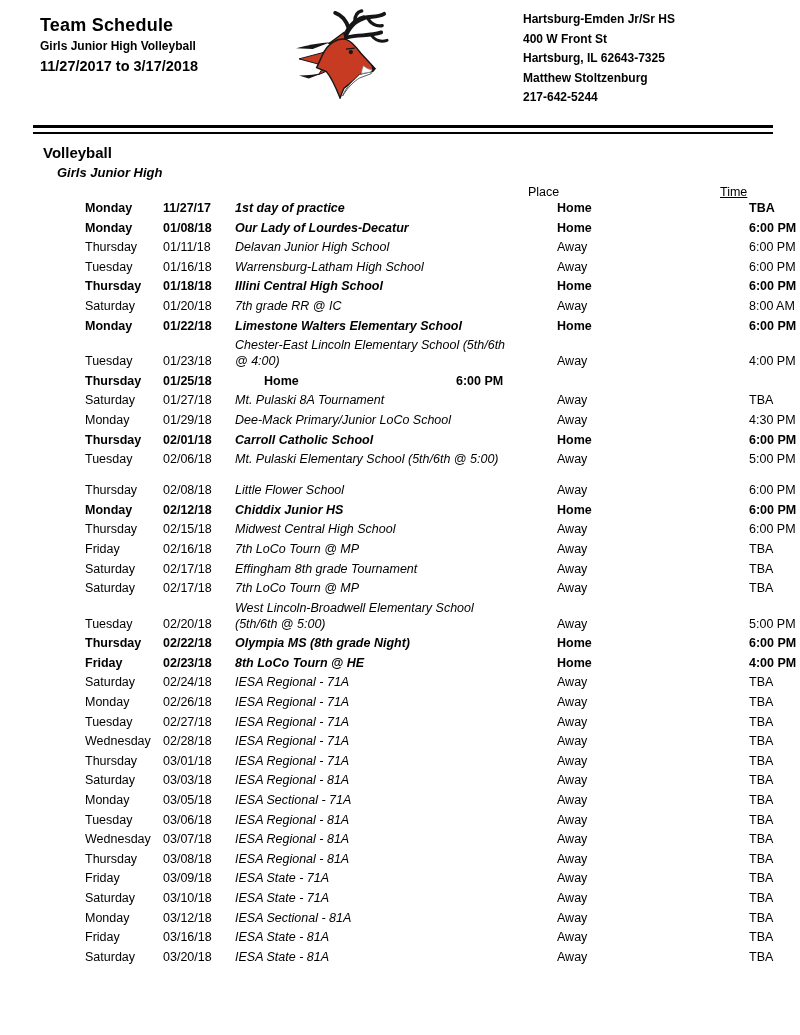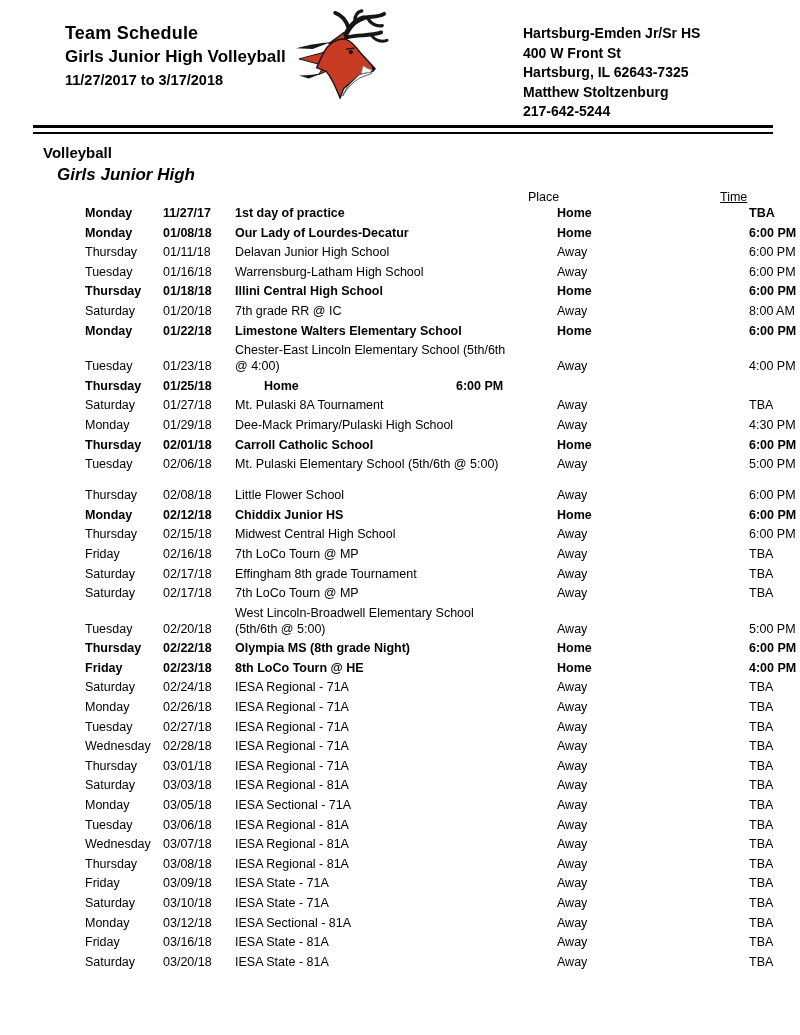--- a/index.html
+++ b/index.html
@@ -5,46 +5,46 @@
   html,body{margin:0;padding:0;}
   body{
     width:800px;height:1035px;background:#ffffff;color:#000;
     font-family:"Liberation Sans","DejaVu Sans",sans-serif;
     -webkit-font-smoothing:antialiased;overflow:hidden;
   }
   .page{position:relative;width:800px;height:1035px;}
 
   
   .header{position:relative;height:125px;}
-  .header-left{position:absolute;left:40px;top:23px;margin-left:25px;}
+  .header-left{position:absolute;left:40px;top:15px;}
   .h-title{font-size:18px;font-weight:bold;letter-spacing:.2px;}
-  .h-sub{font-size:17px;font-weight:bold;margin-top:3px;}
+  .h-sub{font-size:12px;font-weight:bold;margin-top:3px;}
   .h-range{font-size:14.5px;font-weight:bold;margin-top:5px;}
   .header-logo{position:absolute;left:294px;top:9px;width:100px;height:90px;}
-  .header-right{position:absolute;left:523px;top:24px;font-size:14px;font-weight:bold;line-height:19.5px;}
+  .header-right{position:absolute;left:523px;top:10px;font-size:12px;font-weight:bold;line-height:19.5px;}
 
   .double-rule{margin-left:33px;width:740px;height:4px;
     border-top:3px solid #000;border-bottom:2px solid #000;}
 
   
   .sport-title{margin:10px 16px 0 43px;font-size:15px;font-weight:bold;}
-  .team-title{margin:4px 0 0 57px;font-size:17px;font-weight:bold;font-style:italic;}
+  .team-title{margin:4px 0 0 57px;font-size:13px;font-weight:bold;font-style:italic;}
 
   
   .schedule{margin:6px 0 0 85px;width:705px;font-size:12.5px;}
   .hrow{display:flex;line-height:13px;margin-bottom:1px;}
   .h-spacer{width:443px;flex:none;}
   .h-place{width:192px;flex:none;}
   .h-time{width:70px;flex:none;text-decoration:underline;}
   .row{display:flex;align-items:flex-end;line-height:16px;margin-bottom:3.6px;}
   .row.home{font-weight:bold;}
   .row.gap{margin-top:15px;}
   .c-day{width:78px;flex:none;}
   .c-date{width:72px;flex:none;}
-  .c-event{width:293px;flex:none;box-sizing:border-box;padding-right:12px;}
+  .c-event{width:293px;flex:none;box-sizing:border-box;padding-right:12px;font-style:italic;}
   .c-place{width:192px;flex:none;margin-left:29px;}
   .c-time{width:70px;flex:none;}
 </style>
 </head>
 <body>
 
 <div class="page">
 
   <div class="header">
     <div class="header-left">
@@ -182,21 +182,21 @@
     <div class="c-day">Saturday</div>
     <div class="c-date">01/27/18</div>
     <div class="c-event">Mt. Pulaski 8A Tournament</div>
     <div class="c-place">Away</div>
     <div class="c-time">TBA</div>
   </div>
 
   <div class="row">
     <div class="c-day">Monday</div>
     <div class="c-date">01/29/18</div>
-    <div class="c-event">Dee-Mack Primary/Pulaski High School</div>
+    <div class="c-event">Dee-Mack Primary/Junior LoCo School</div>
     <div class="c-place">Away</div>
     <div class="c-time">4:30 PM</div>
   </div>
 
   <div class="row home">
     <div class="c-day">Thursday</div>
     <div class="c-date">02/01/18</div>
     <div class="c-event">Carroll Catholic School</div>
     <div class="c-place">Home</div>
     <div class="c-time">6:00 PM</div>

